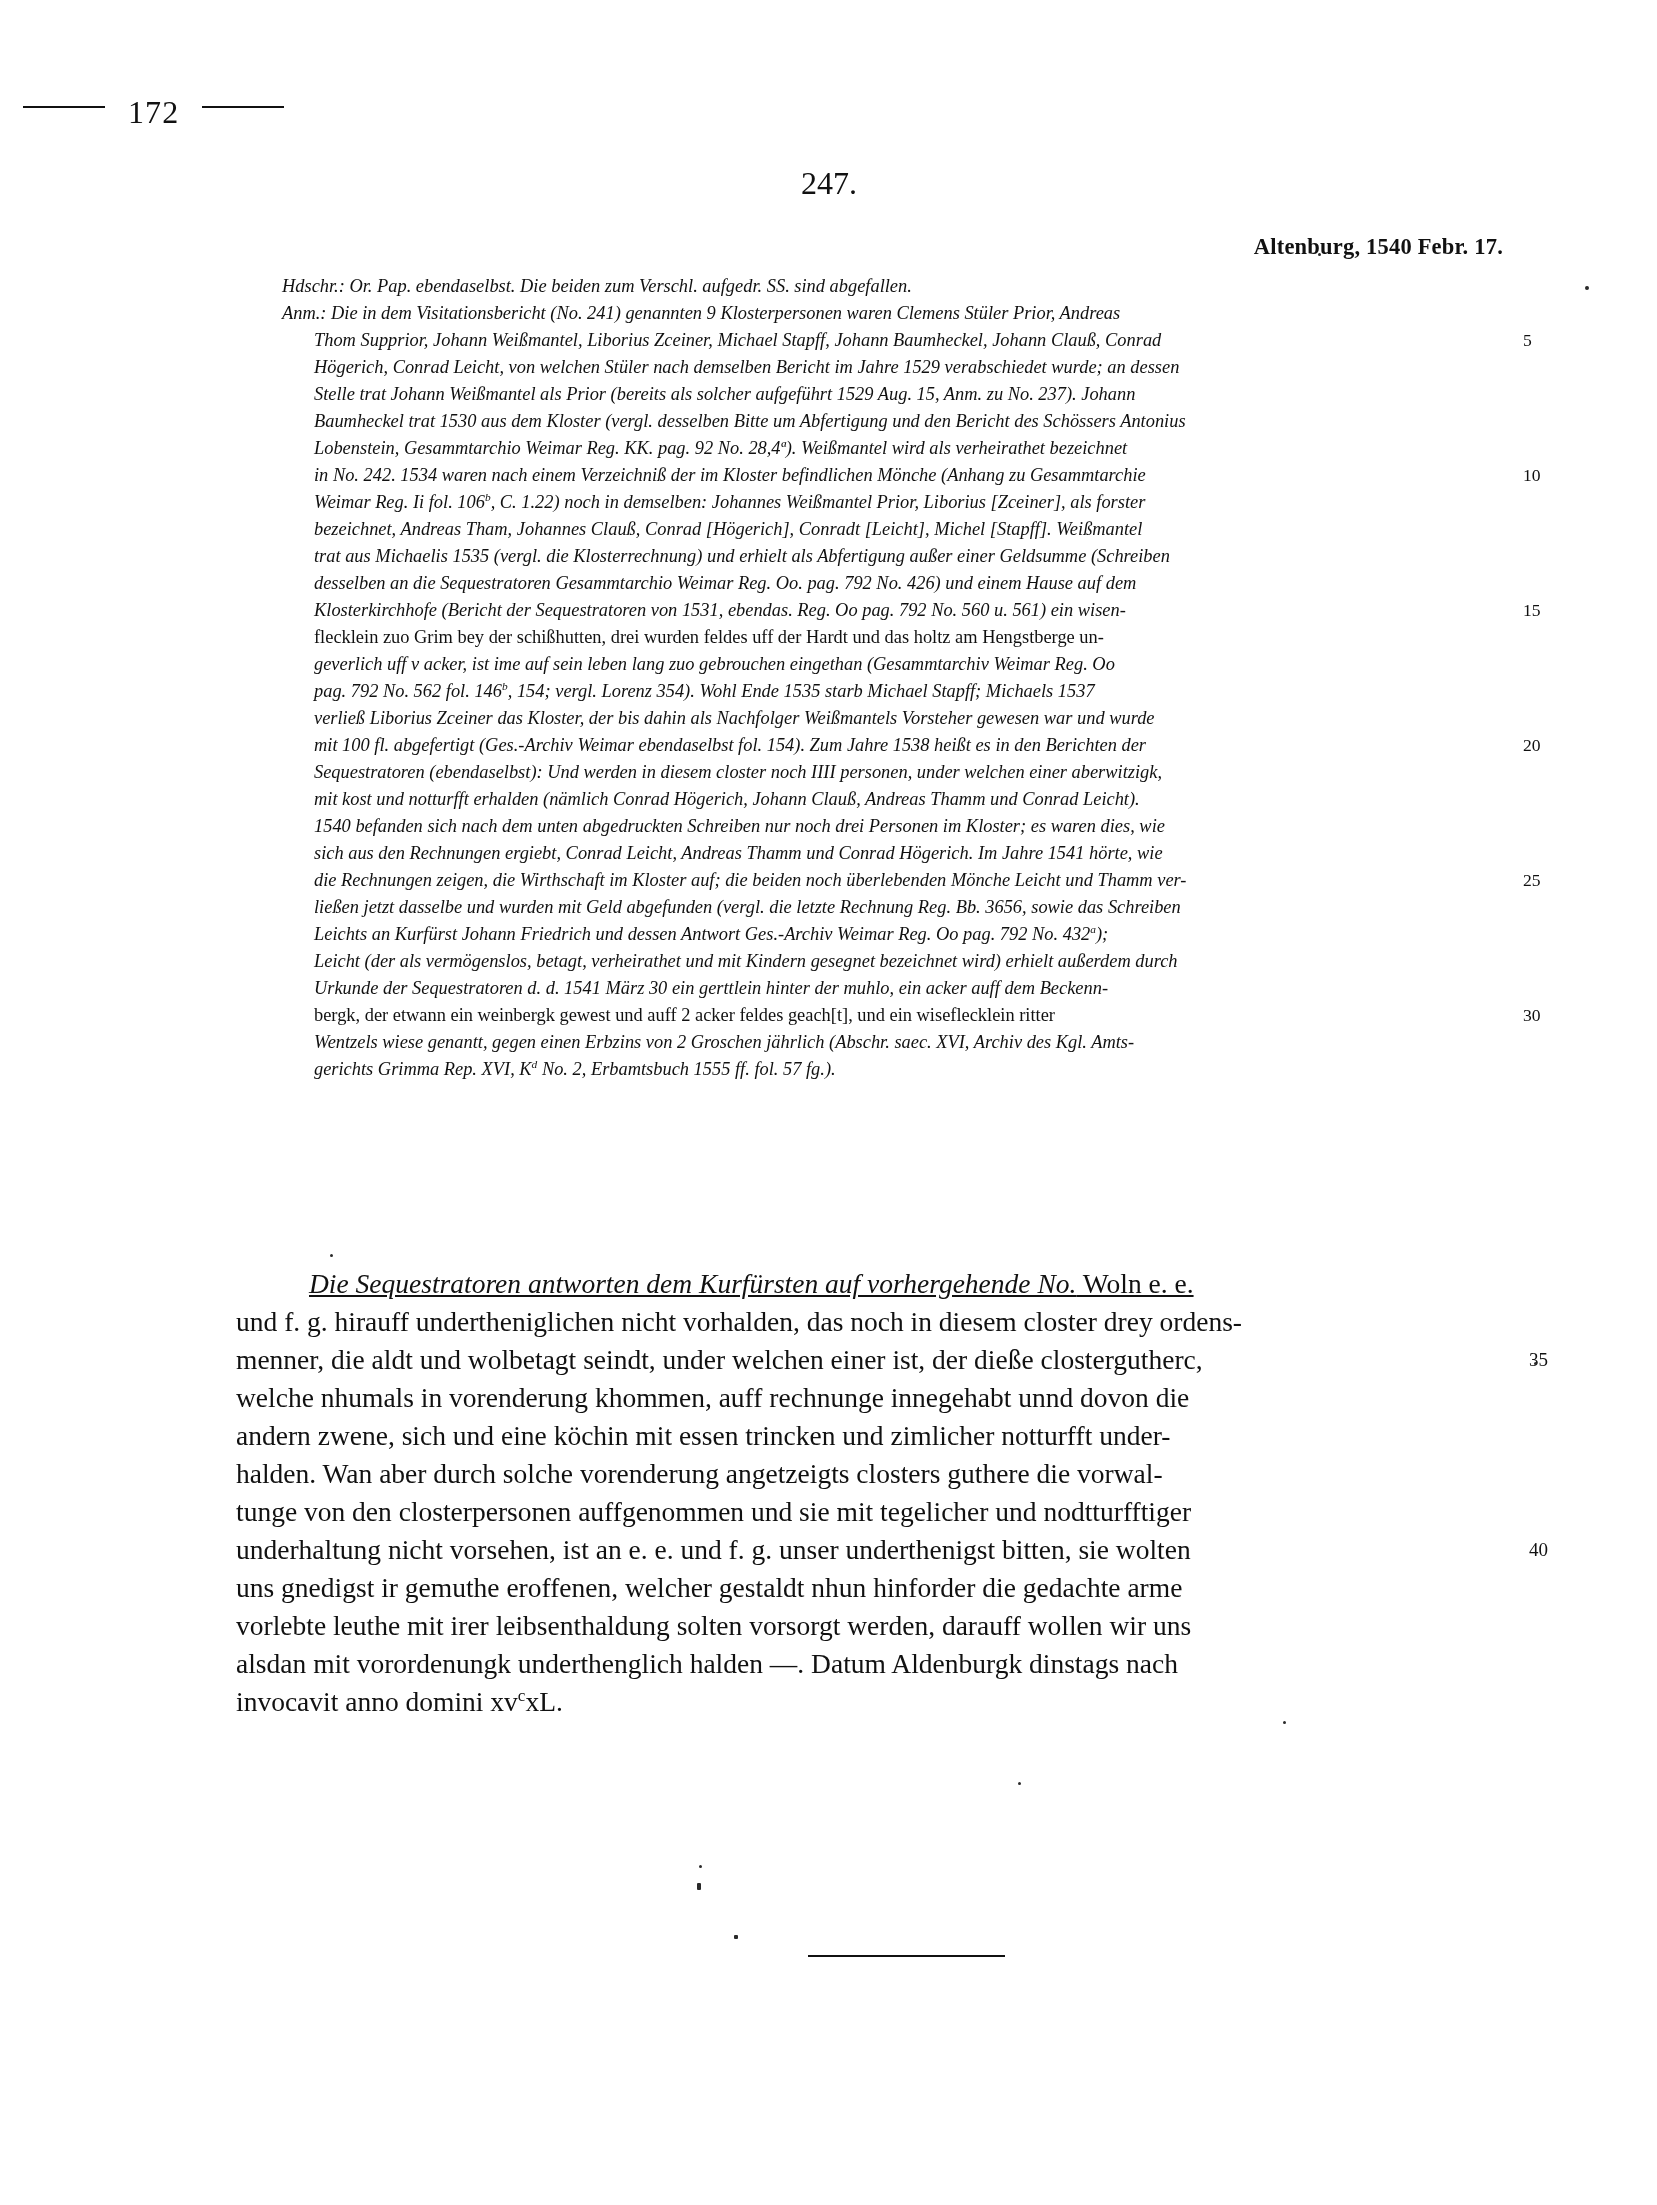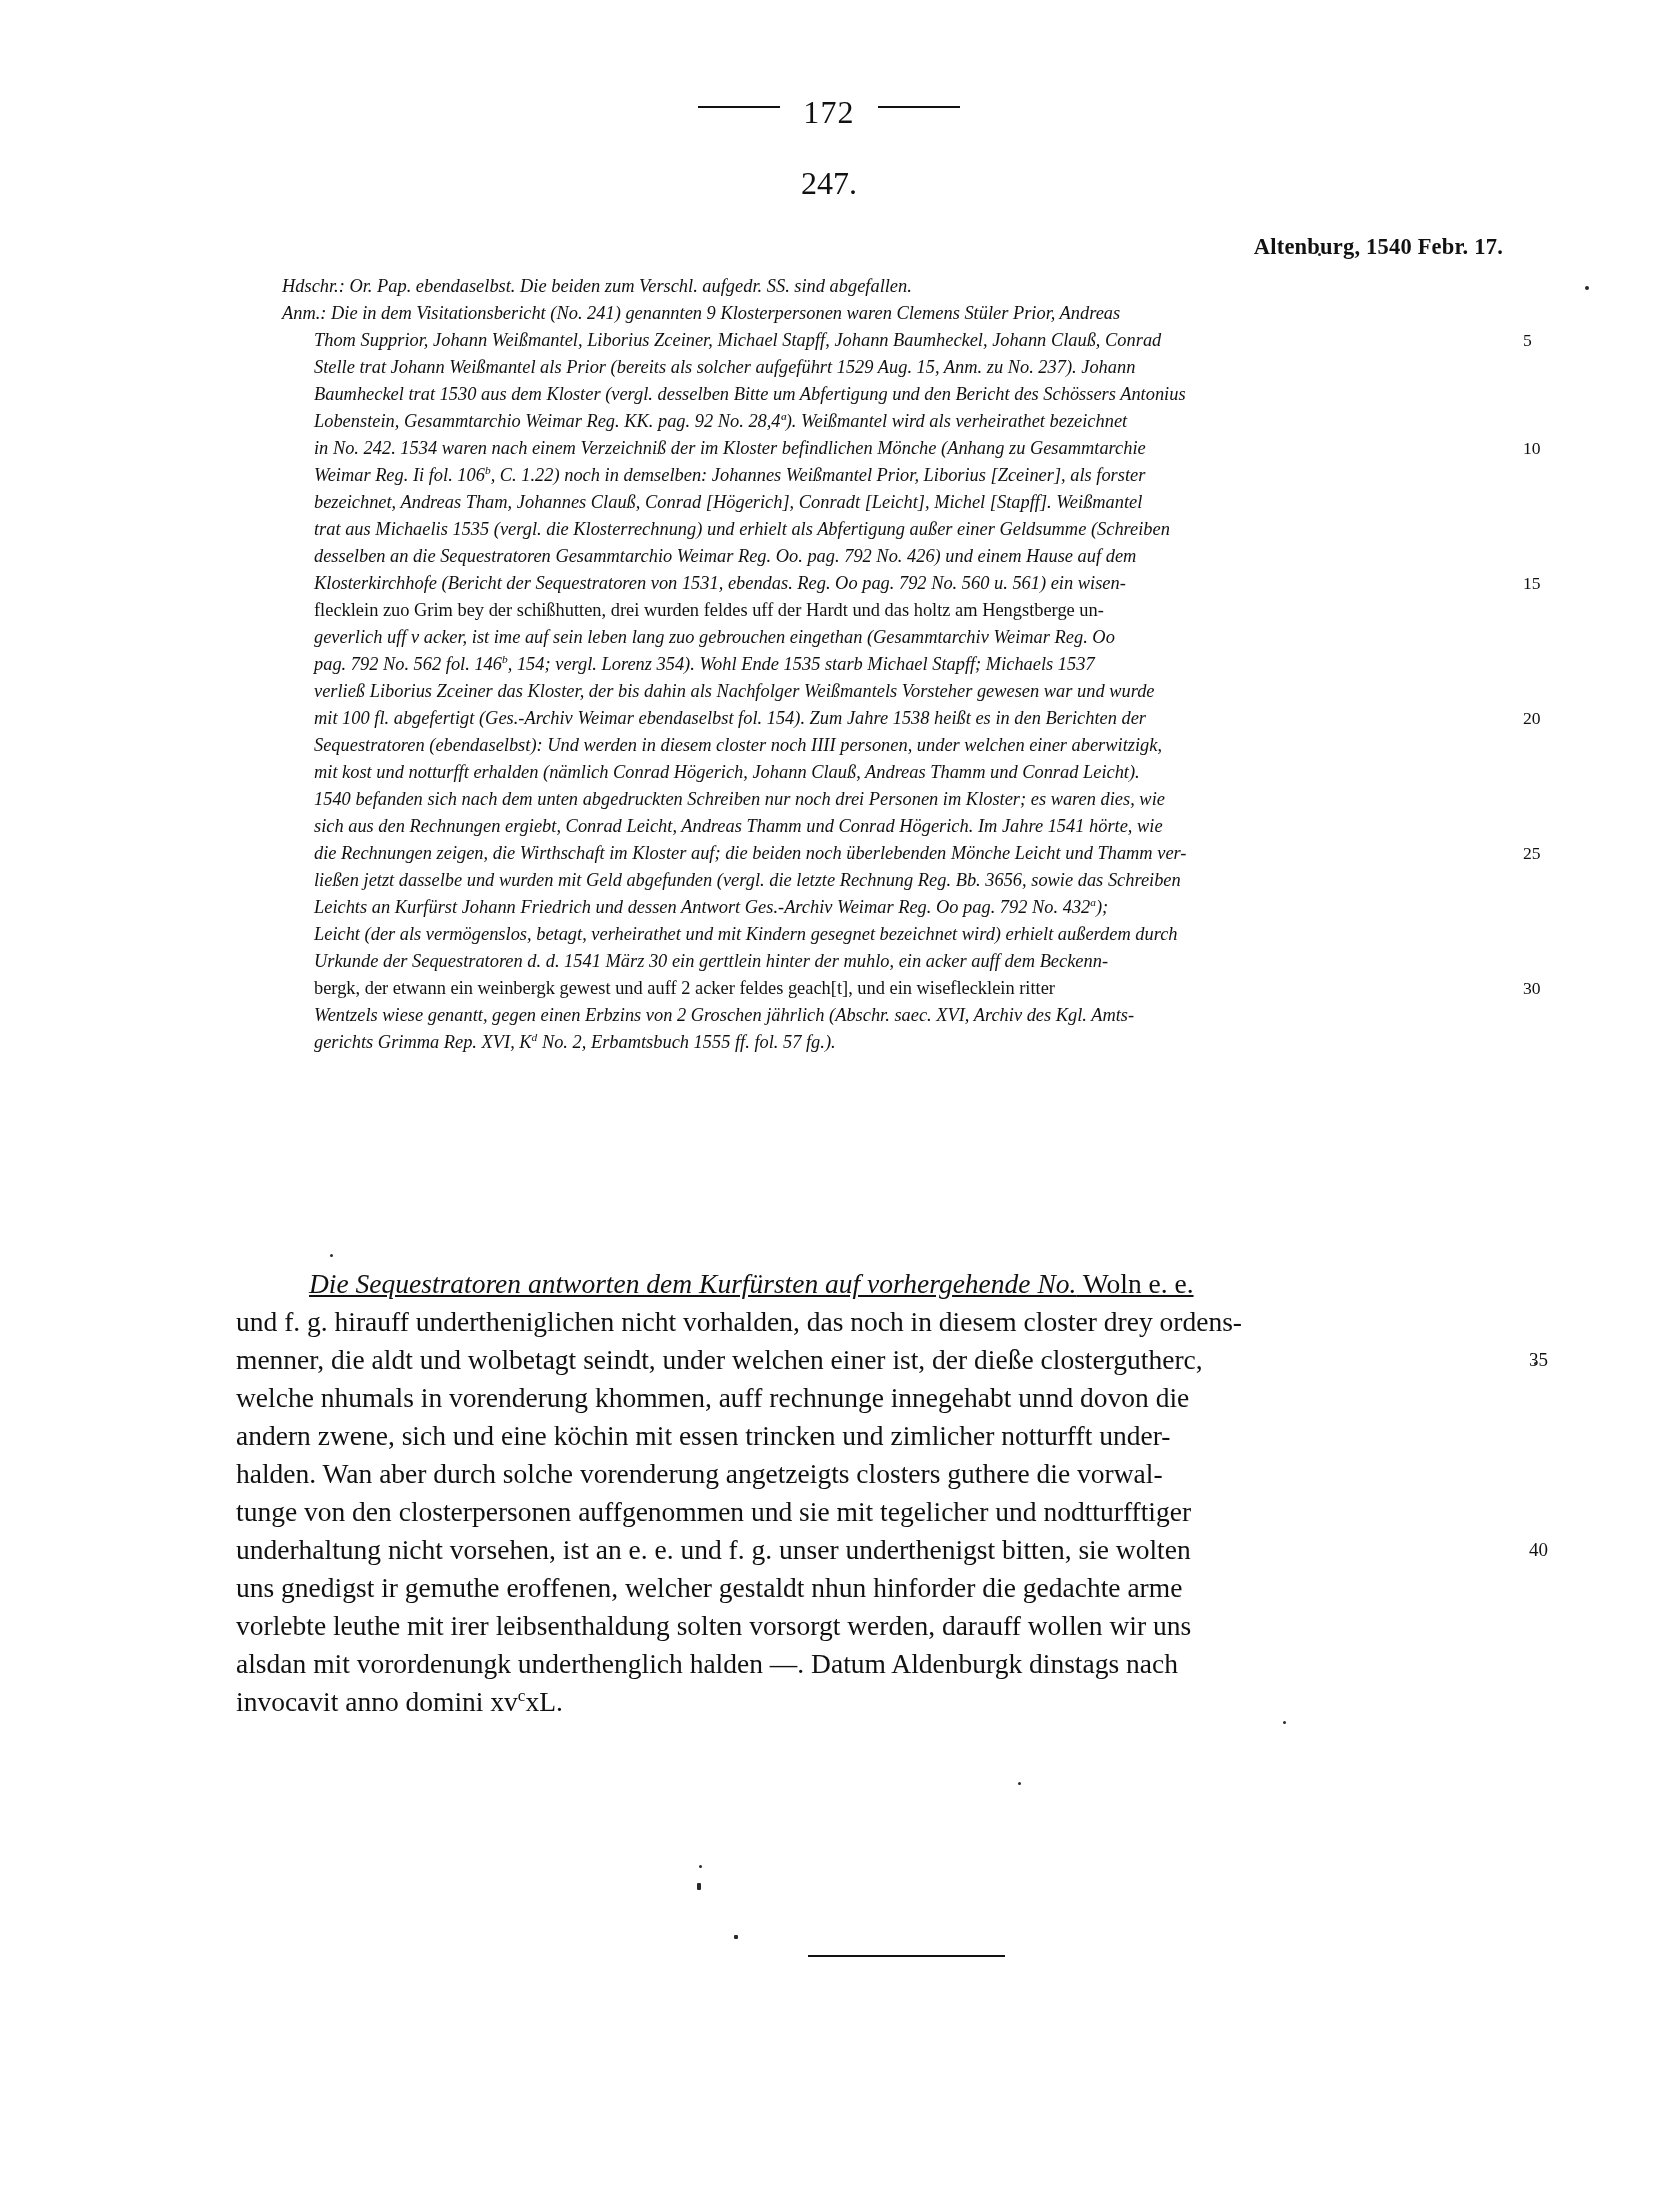--- a/index.html
+++ b/index.html
@@ -23,21 +23,20 @@
     width: 1658px;
     height: 2205px;
   }
 
   
   .running-head {
     position: absolute;
     left: 0;
     top: 92px;
     width: 1658px;
-    text-align: center;
     font-size: 31px;
     letter-spacing: 1.1px;
   }
   .running-head .rule {
     display: inline-block;
     width: 82px;
     height: 2.2px;
     background: #111;
     vertical-align: middle;
     margin: 0 23px;
@@ -159,20 +158,21 @@
   </div>
 
   <div class="doc-number">247.</div>
 
   <div class="dateline">Altenburg, 1540 Febr. 17.</div>
 
   <div class="headnotes" id="headnotes">
       <div class="hn-line"><span>Hdschr.: Or. Pap. ebendaselbst.  Die beiden zum Verschl. aufgedr. SS. sind abgefallen.</span></div>
       <div class="hn-line"><span>Anm.: Die in dem Visitationsbericht (No. 241) genannten 9 Klosterpersonen waren Clemens Stüler Prior, Andreas</span></div>
       <div class="hn-line ind"><span>Thom Supprior, Johann Weißmantel, Liborius Zceiner, Michael Stapff, Johann Baumheckel, Johann Clauß, Conrad</span><span class="lineno" style="">5</span></div>
+      <div class="hn-line ind"><span>Högerich, Conrad Leicht, von welchen Stüler nach demselben Bericht im Jahre 1529 verabschiedet wurde; an dessen</span></div>
       <div class="hn-line ind"><span>Stelle trat Johann Weißmantel als Prior (bereits als solcher aufgeführt 1529 Aug. 15, Anm. zu No. 237).  Johann</span></div>
       <div class="hn-line ind"><span>Baumheckel trat 1530 aus dem Kloster (vergl. desselben Bitte um Abfertigung und den Bericht des Schössers Antonius</span></div>
       <div class="hn-line ind"><span>Lobenstein, Gesammtarchio Weimar Reg. KK. pag. 92 No. 28,4ª).  Weißmantel wird als verheirathet bezeichnet</span></div>
       <div class="hn-line ind"><span>in No. 242.   1534 waren nach einem Verzeichniß der im Kloster befindlichen Mönche (Anhang zu Gesammtarchie</span><span class="lineno" style="">10</span></div>
       <div class="hn-line ind"><span>Weimar Reg. Ii fol. 106<sup class="raised">b</sup>, C. 1.22) noch in demselben: Johannes Weißmantel Prior, Liborius [Zceiner], als forster</span></div>
       <div class="hn-line ind"><span>bezeichnet, Andreas Tham, Johannes Clauß, Conrad [Högerich], Conradt [Leicht], Michel [Stapff].  Weißmantel</span></div>
       <div class="hn-line ind"><span>trat aus Michaelis 1535 (vergl. die Klosterrechnung) und erhielt als Abfertigung außer einer Geldsumme (Schreiben</span></div>
       <div class="hn-line ind"><span>desselben an die Sequestratoren Gesammtarchio Weimar Reg. Oo. pag. 792 No. 426) und einem Hause auf dem</span></div>
       <div class="hn-line ind"><span>Klosterkirchhofe (Bericht der Sequestratoren von 1531, ebendas. Reg. Oo pag. 792 No. 560 u. 561) ein wisen-</span><span class="lineno" style="">15</span></div>
       <div class="hn-line ind"><span class="rom">flecklein zuo Grim bey der schißhutten, drei wurden feldes uff der Hardt und das holtz am Hengstberge un-</span></div>

